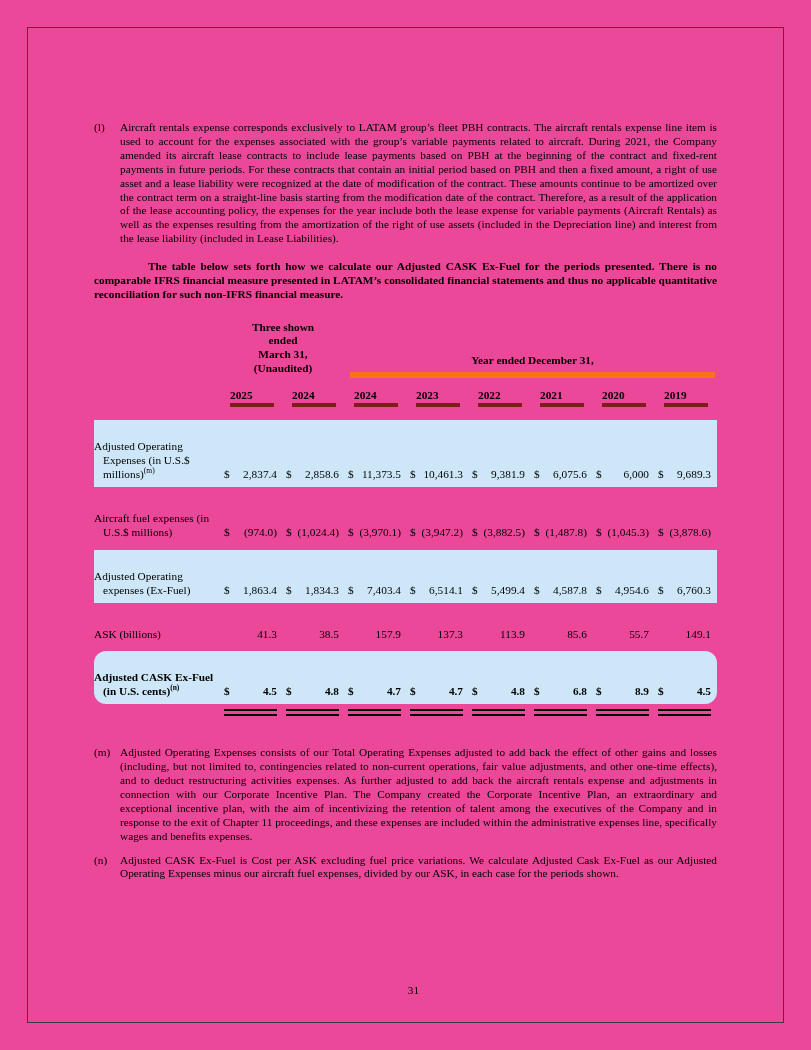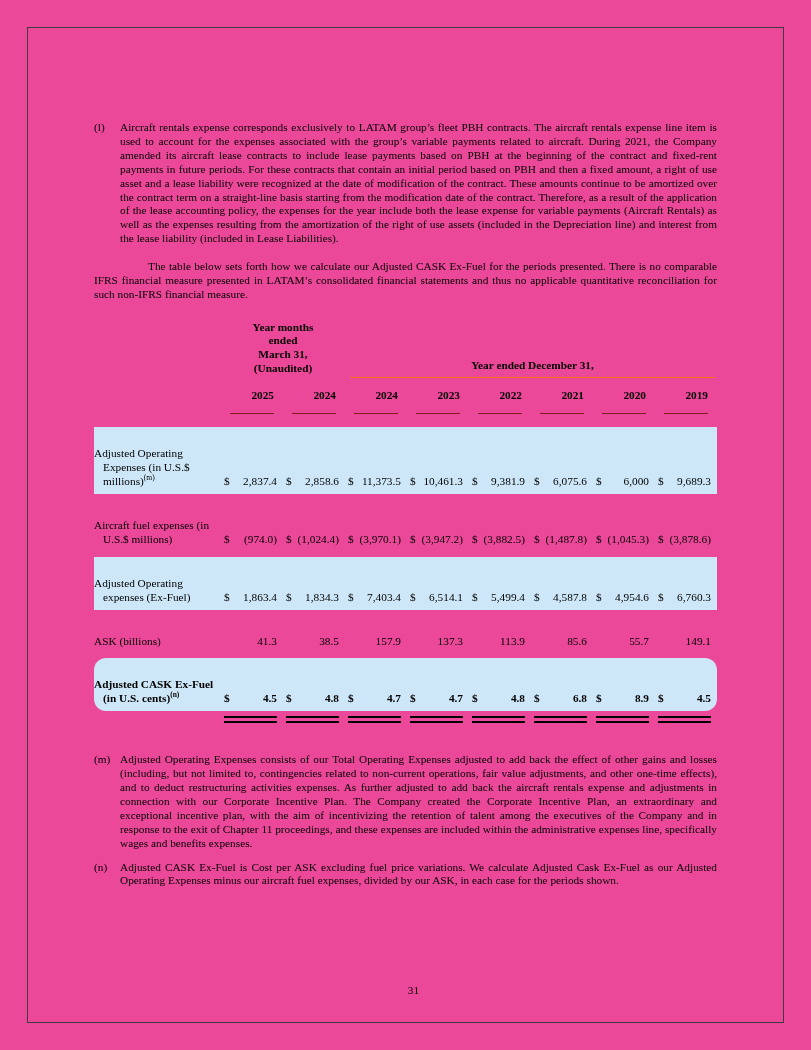--- a/index.html
+++ b/index.html
@@ -13,31 +13,31 @@
     font-size: 11.3px;
     line-height: 13.9px;
     overflow: hidden;
   }
   .frame { position: absolute; inset: 27px; border: 1px solid #3c3c3c; pointer-events: none; }
   .content { position: absolute; left: 94px; top: 0; width: 623px; padding-top: 121px; }
 
   p { margin: 0; }
   .hang { padding-left: 26px; text-indent: -26px; text-align: justify; }
   .hlabel { display: inline-block; width: 26px; text-indent: 0; }
-  .indent { text-indent: 54px; text-align: justify; margin-top: 14px; }
+  .indent { text-indent: 54px; text-align: justify; margin-top: 14px; font-weight: bold; }
 
   
   .tbl { margin-top: 19px; width: 623px; }
   .grid { display: grid; grid-template-columns: 127px repeat(8, 62px); }
   .header { align-items: end; }
   .g1 { grid-column: 2 / 4; text-align: center; font-weight: bold; line-height: 13.6px; margin: 0 4px; padding-bottom: 3px; }
-  .g2 { grid-column: 4 / 10; text-align: center; font-weight: bold; border-bottom: 1px solid #f97316; padding-bottom: 4px; margin: 0 2px 0 5px; }
+  .g2 { grid-column: 4 / 10; text-align: center; font-weight: bold; border-bottom: 6px solid #f97316; padding-bottom: 4px; margin: 0 2px 0 5px; }
   .years { margin-top: 11px; }
   .ycell { text-align: center; }
-  .yr { margin: 0 9px; border-bottom: 1px solid #7f1d1d; padding-bottom: 10px; font-weight: bold; text-align: right; }
+  .yr { margin: 0 9px; border-bottom: 4px solid #7f1d1d; padding-bottom: 0; font-weight: bold; text-align: left; }
 
   .tbody { margin-top: 13px; }
   .trow { align-items: end; padding: 20px 0 5px; }
   .trow + .trow { margin-top: 5px; }
   .trow.shaded { background: #cde7f8; }
   .trow.bold { font-weight: bold; border-radius: 12px; }
   .rlabel { padding-left: 9px; text-indent: -9px; padding-right: 3px; }
   sup { font-size: 7.5px; line-height: 0; }
   .cell { display: flex; padding: 0 6px 0 3px; }
   .val { margin-left: auto; }
@@ -61,21 +61,21 @@
 
     <p class="hang"><span class="hlabel">(l)</span><span>Aircraft rentals expense corresponds exclusively to LATAM group’s fleet PBH contracts. The aircraft rentals expense line item is used to account for the expenses associated with the group’s variable payments related to aircraft. During 2021, the Company amended its aircraft lease contracts to include lease payments based on PBH at the beginning of the contract and fixed-rent payments in future periods. For these contracts that contain an initial period based on PBH and then a fixed amount, a right of use asset and a lease liability were recognized at the date of modification of the contract. These amounts continue to be amortized over the contract term on a straight-line basis starting from the modification date of the contract. Therefore, as a result of the application of the lease accounting policy, the expenses for the year include both the lease expense for variable payments (Aircraft Rentals) as well as the expenses resulting from the amortization of the right of use assets (included in the Depreciation line) and interest from the lease liability (included in Lease Liabilities).</span></p>
 
     <p class="indent">The table below sets forth how we calculate our Adjusted CASK Ex-Fuel for the periods presented. There is no comparable IFRS financial measure presented in LATAM’s consolidated financial statements and thus no applicable quantitative reconciliation for such non-IFRS financial measure.</p>
 
     <div class="tbl">
 
       <div class="grid header">
         <div></div>
         <div class="g1">
-          <div>Year months</div>
+          <div>Three shown</div>
           <div>ended</div>
           <div>March 31,</div>
           <div>(Unaudited)</div>
         </div>
         <div class="g2">Year ended December 31,</div>
       </div>
 
       <div class="grid years">
         <div></div>
       <div class="ycell">

